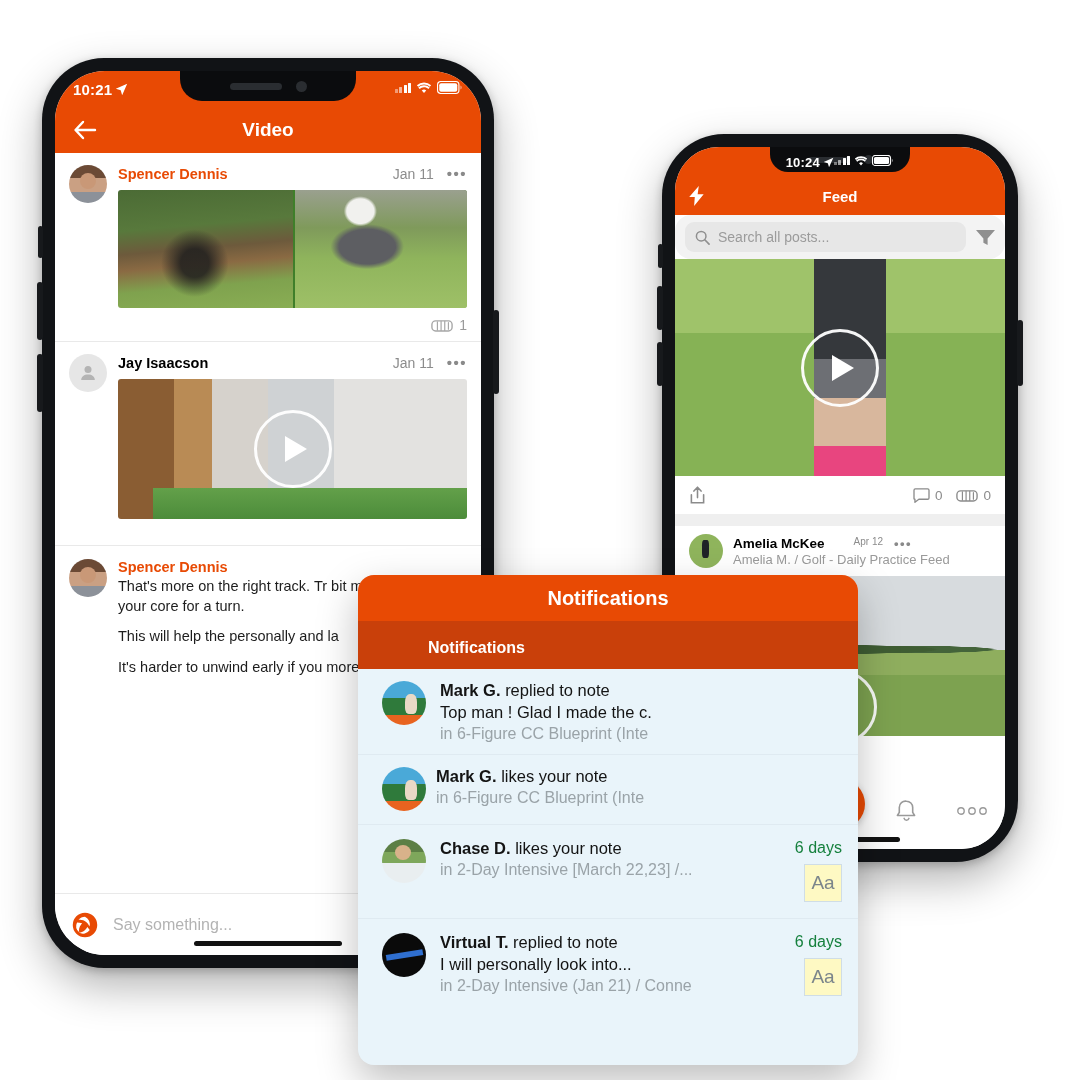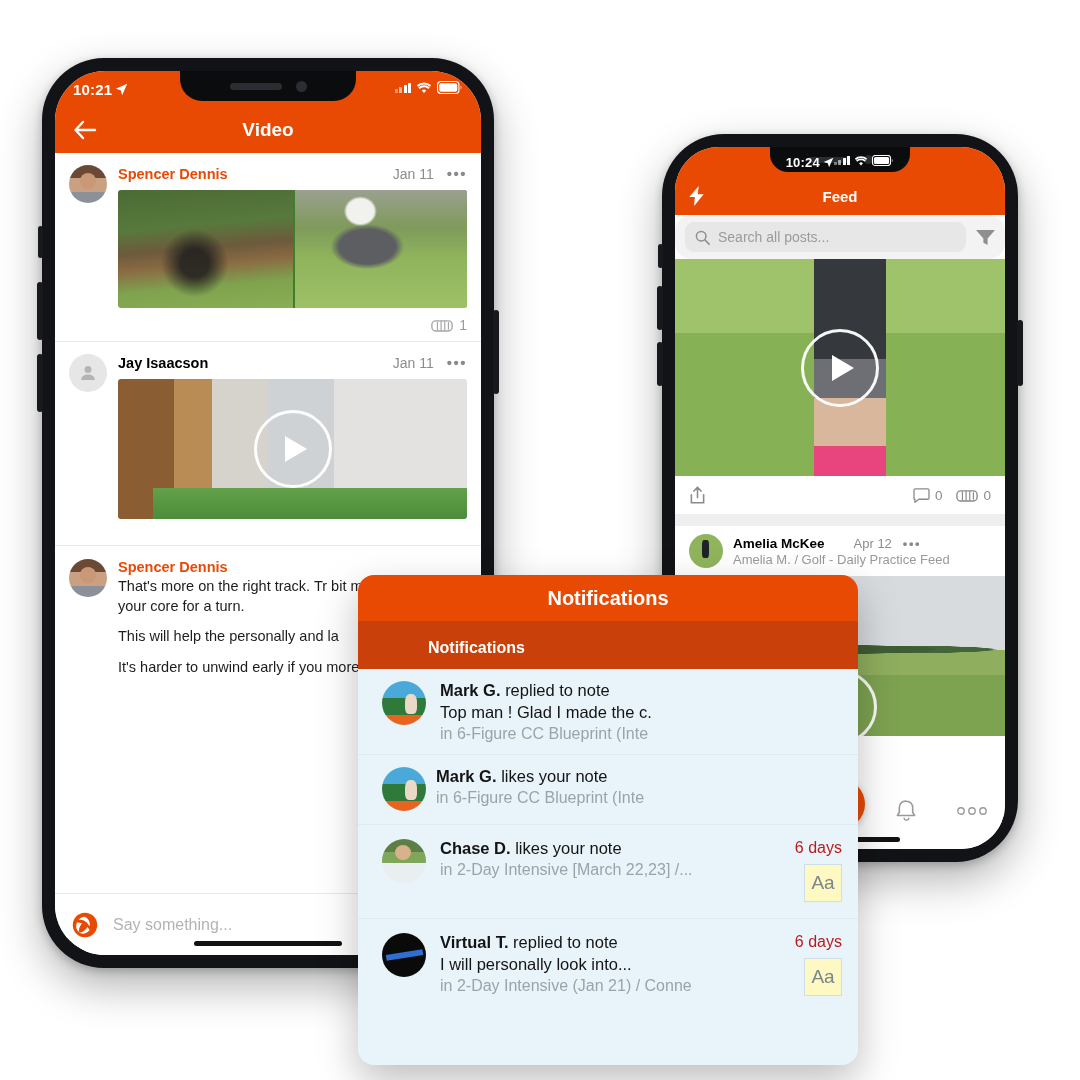--- a/index.html
+++ b/index.html
@@ -165,21 +165,21 @@
   .np-tab { font-weight:700; position:relative; }
   .np-tab .underline { position:absolute; left:0; right:0; bottom:0; background:#24A9E8; }
   .nrow { display:flex; align-items:flex-start; border-bottom:1px solid #dfeaf1; background:#E9F4FA; position:relative;}
   .nrow .nav { border-radius:50%; flex:none; overflow:hidden; position:relative; }
   .nrow .ntxt { flex:1; min-width:0; }
   .nrow .l1 { color:#141414; white-space:nowrap; }
   .nrow .l1 b { font-weight:700; }
   .nrow .l2 { color:#141414; white-space:nowrap; overflow:hidden; }
   .nrow .l3 { color:#9aa3a8; white-space:nowrap; overflow:hidden; }
   .nrow .meta { flex:none; text-align:right; }
-  .nrow .meta .when { color:#b91c1c; }
+  .nrow .meta .when { color:#15803d; }
   .nrow .meta .aa {
     border:1px solid #cfdde6; color:#7b858b; display:flex;
     align-items:center; justify-content:center; background:#fef9c3;
     margin-left:auto;
   }
 
   
   .av-mark { background:linear-gradient(180deg,#4aa9d8 0 38%,#2f7a3b 38% 78%,#e8631f 78% 100%); }
   .av-mark:after{content:"";position:absolute;left:52%;top:30%;width:28%;height:46%;background:#e9d9c6;border-radius:40% 40% 30% 30%;}
   .av-chase { background:linear-gradient(180deg,#5c7f45 0 30%,#7ea75b 30% 55%,#e9eef0 55% 100%); }
@@ -409,21 +409,21 @@
       </div>
     </div>
 
     <div style="height:12px;background:#efefef;"></div>
 
     <div class="authorrow" style="padding:8px 14px;gap:10px;">
       <div class="avatar av-amelia" style="width:34px;height:34px;"></div>
       <div style="flex:1;min-width:0;">
         <div style="display:flex;align-items:flex-start;font-size:13.5px;">
           <span class="name">Amelia McKee</span>
-          <span class="date" style="font-size:13px;margin-left:29px;">Apr 12</span>
+          <span class="date" style="font-size:10px;margin-left:29px;">Apr 12</span>
           <span class="dots" style="margin-left:11px;font-size:13px;">•••</span>
         </div>
         <div class="sub" style="font-size:13px;margin-top:1px;">Amelia M. / Golf - Daily Practice Feed</div>
       </div>
     </div>
 
     <div class="media ph-range" style="height:160px;">
       <div class="playbtn" style="width:74px;height:74px;top:82%;">
         <div class="tri" style="border-width:12px 0 12px 20px;margin-left:6px;"></div>
       </div>

